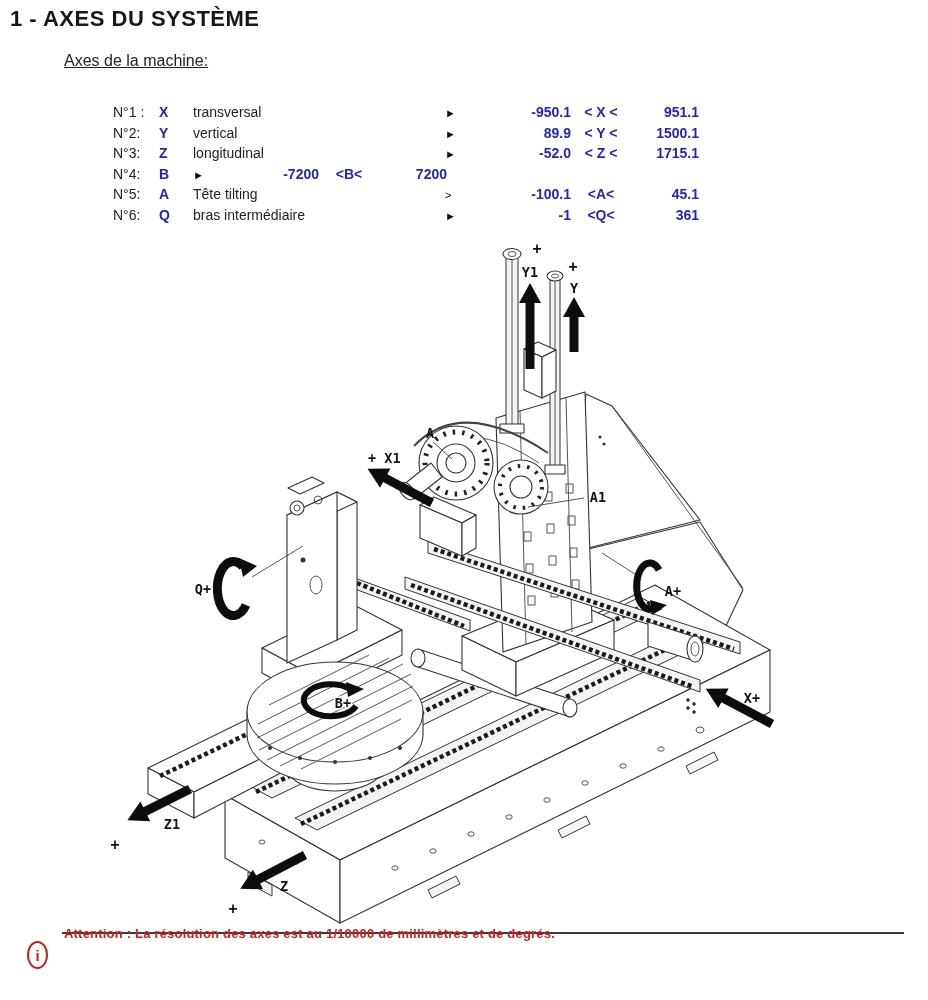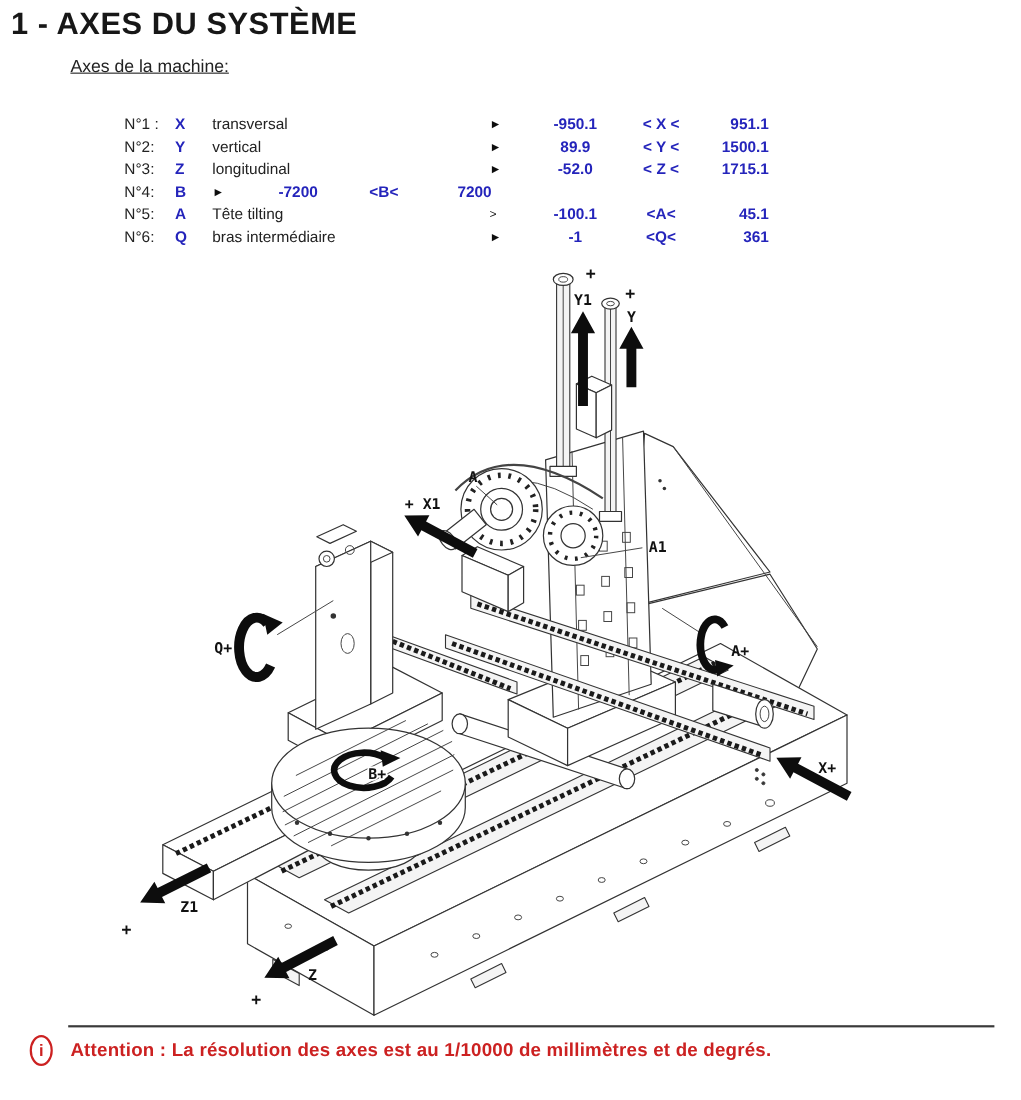--- a/index.html
+++ b/index.html
@@ -1,42 +1,42 @@
 <!DOCTYPE html>
 <html><head>
 <meta charset="utf-8">
 <style>
   html,body{margin:0;padding:0;background:#fff;}
   body{width:928px;height:1000px;position:relative;font-family:"Liberation Sans",sans-serif;color:#1c1c1c;overflow:hidden;}
   .abs{position:absolute;}
-  #title{left:10px;top:6px;font-size:28px;font-weight:700;letter-spacing:.5px;color:#171717;}
+  #title{left:10px;top:6px;font-size:22px;font-weight:700;letter-spacing:.5px;color:#171717;}
   #subtitle{left:64px;top:52px;font-size:16px;color:#222;text-decoration:underline;}
   #axes-table{left:113px;top:102px;font-size:14px;line-height:20.5px;}
   .trow{display:flex;height:20.5px;white-space:nowrap;}
   .c-num{width:46px;color:#222;}
   .c-letter{width:34px;font-weight:700;color:#2424bb;}
   .c-desc{width:252px;color:#222;}
   .c-arrow{width:30px;color:#0d0d0d;font-size:11px;padding-top:1px;}
-  .c-min{width:96px;text-align:center;font-weight:700;color:#2424bb;}
+  .c-min{width:96px;text-align:right;font-weight:700;color:#2424bb;}
   .c-rel{width:60px;text-align:center;font-weight:700;color:#2424bb;}
   .c-max{width:68px;text-align:right;font-weight:700;color:#2424bb;}
   #diagram{left:0;top:235px;}
   .part{fill:#ffffff;stroke:#333;stroke-width:1.1;stroke-linejoin:round;}
   .shade{fill:#f4f4f4;stroke:#333;stroke-width:1;stroke-linejoin:round;}
   .thin{fill:none;stroke:#444;stroke-width:.9;}
   .chain{fill:none;stroke:#1a1a1a;stroke-width:4.5;stroke-dasharray:4,3;}
   .blk{fill:#0d0d0d;stroke:none;}
   .rot{fill:none;stroke:#0d0d0d;}
   .lbl{font-family:"DejaVu Sans Mono",monospace;font-weight:700;font-size:13.5px;fill:#111;text-anchor:middle;}
   .halo{paint-order:stroke;stroke:#fff;stroke-width:3px;}
   .plus{font-family:"DejaVu Sans Mono",monospace;font-weight:700;font-size:15px;fill:#111;text-anchor:middle;}
   #sep{left:62px;top:932px;width:842px;border-top:2px solid #3a3a3a;height:0;}
   #att-icon{left:27px;top:941px;width:17px;height:24px;border:2.4px solid #cc2121;border-radius:50%;
             display:flex;align-items:center;justify-content:center;font-weight:700;font-size:15px;color:#cc2121;}
-  #att-text{left:64px;top:945px;font-size:17px;font-weight:700;color:#cc2121;letter-spacing:.2px;}
+  #att-text{left:64px;top:926px;font-size:13px;font-weight:700;color:#cc2121;letter-spacing:.2px;}
 </style>
 </head>
 <body>
 
 <div class="abs" id="title">1 - AXES DU SYSTÈME</div>
 <div class="abs" id="subtitle">Axes de la machine:</div>
 
 <div class="abs" id="axes-table">
   <div class="trow">
     <span class="c-num">N°1 :</span>

